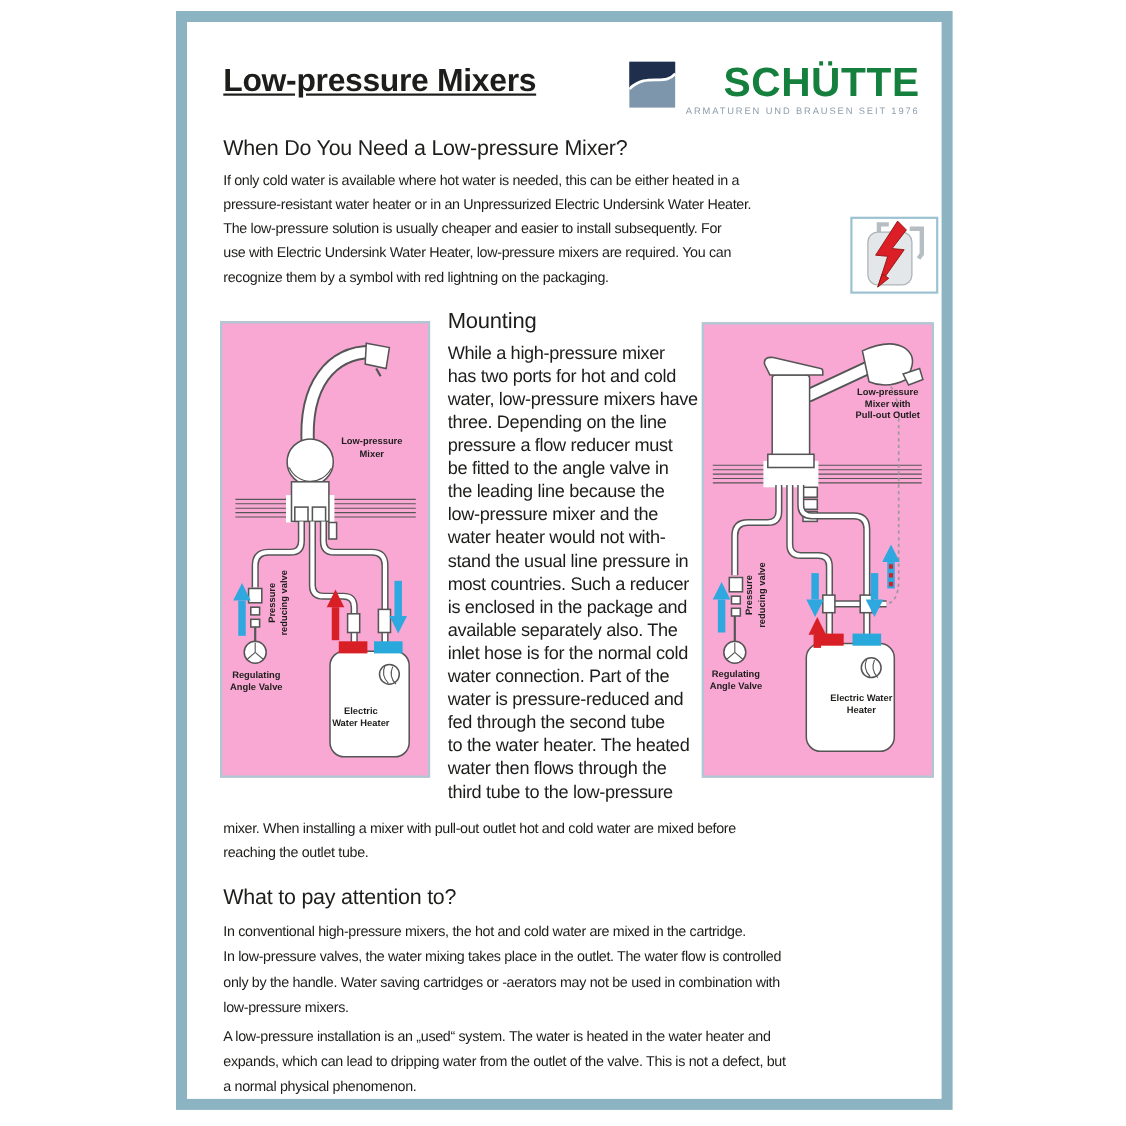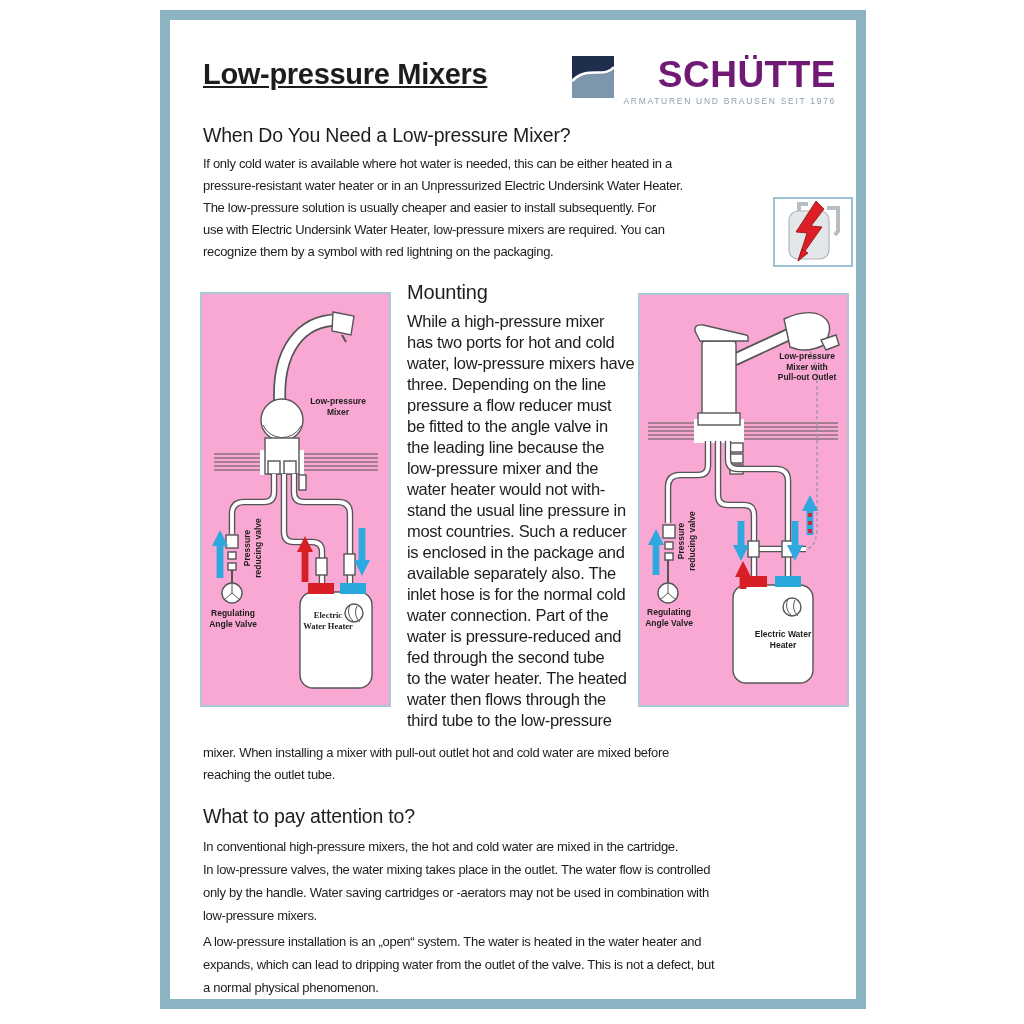--- a/index.html
+++ b/index.html
@@ -3,21 +3,21 @@
 <meta charset="utf-8">
 <style>
   html,body{margin:0;padding:0;background:#ffffff;width:1024px;height:1024px;
     font-family:"Liberation Sans","DejaVu Sans",sans-serif;color:#1d1d1b;}
   .page{position:absolute;left:160px;top:10px;width:706px;height:999px;
     box-sizing:border-box;border:10px solid #8bb3c1;background:#fff;}
   .abs{position:absolute;}
   .title{left:33px;top:38px;font-size:29px;font-weight:bold;letter-spacing:-0.3px;text-decoration:underline;}
   .logo{right:20px;top:36px;display:flex;align-items:flex-start;gap:9px;}
   .logo .txt{display:flex;flex-direction:column;align-items:flex-end;}
-  .brand{font-size:37px;font-weight:bold;color:#701a75;line-height:38px;letter-spacing:0.5px;}
+  .brand{font-size:37px;font-weight:bold;color:#15803d;line-height:38px;letter-spacing:0.5px;}
   .tagline{font-size:8.5px;color:#8d9dac;letter-spacing:1.7px;margin-top:2px;}
   h2.sec{position:absolute;margin:0;font-size:19.5px;font-weight:normal;letter-spacing:-0.2px;}
   .body-text{font-size:13px;line-height:22px;letter-spacing:-0.3px;white-space:pre-line;}
   .intro-p{left:33px;top:133px;width:650px;}
   .lightning-box{left:603px;top:177px;width:80px;height:70px;border:2px solid #9cc2d2;
     box-sizing:border-box;background:#fff;}
   .diagram{box-sizing:border-box;border:2px solid #abc9d2;background:#f9a8d4;}
   .box-left{left:30px;top:272px;width:191px;height:415px;}
   .box-right{left:468px;top:273px;width:211px;height:414px;}
   .mount-col{left:237px;top:291px;width:246px;font-size:16.5px;line-height:21px;
@@ -150,21 +150,21 @@
         <rect x="156.6" y="234" width="6.8" height="32"></rect>
           <polygon points="152,266 168,266 160,282"></polygon>
       </g>
     </svg>
     <div class="dlabel" style="left:96px;top:102px;width:80px;">Low-pressure
 Mixer</div>
     <div class="dlabel rot" style="left:4px;top:240px;width:100px;height:28px;">Pressure
 reducing valve</div>
     <div class="dlabel" style="left:-2px;top:314px;width:66px;">Regulating
 Angle Valve</div>
-    <div class="dlabel" style="left:98px;top:316px;width:56px;font-family:Liberation Serif, serif;">Electric
+    <div class="dlabel" style="left:98px;top:347px;width:56px;">Electric
 Water Heater</div>
   </div>
 
   <div class="abs diagram box-right">
     <svg width="207" height="410" viewBox="0 0 207 410">
       <g class="thin" stroke="#888">
         <line x1="8" y1="128" x2="198" y2="128"></line>
           <line x1="8" y1="132" x2="198" y2="132"></line>
         <line x1="8" y1="136" x2="198" y2="136"></line>
           <line x1="8" y1="140" x2="198" y2="140"></line>
@@ -239,17 +239,17 @@
 Angle Valve</div>
     <div class="dlabel" style="left:93px;top:334px;width:100px;">Electric Water
 Heater</div>
   </div>
 
   <h2 class="sec" style="left:33px;top:785px;">What to pay attention to?</h2>
   <div class="abs body-text att1">In conventional high-pressure mixers, the hot and cold water are mixed in the cartridge.
 In low-pressure valves, the water mixing takes place in the outlet. The water flow is controlled
 only by the handle. Water saving cartridges or -aerators may not be used in combination with
 low-pressure mixers.</div>
-  <div class="abs body-text att2">A low-pressure installation is an „open“ system. The water is heated in the water heater and
+  <div class="abs body-text att2">A low-pressure installation is an „used“ system. The water is heated in the water heater and
 expands, which can lead to dripping water from the outlet of the valve. This is not a defect, but
 a normal physical phenomenon.</div>
 
 </div>
 
 </body></html>

